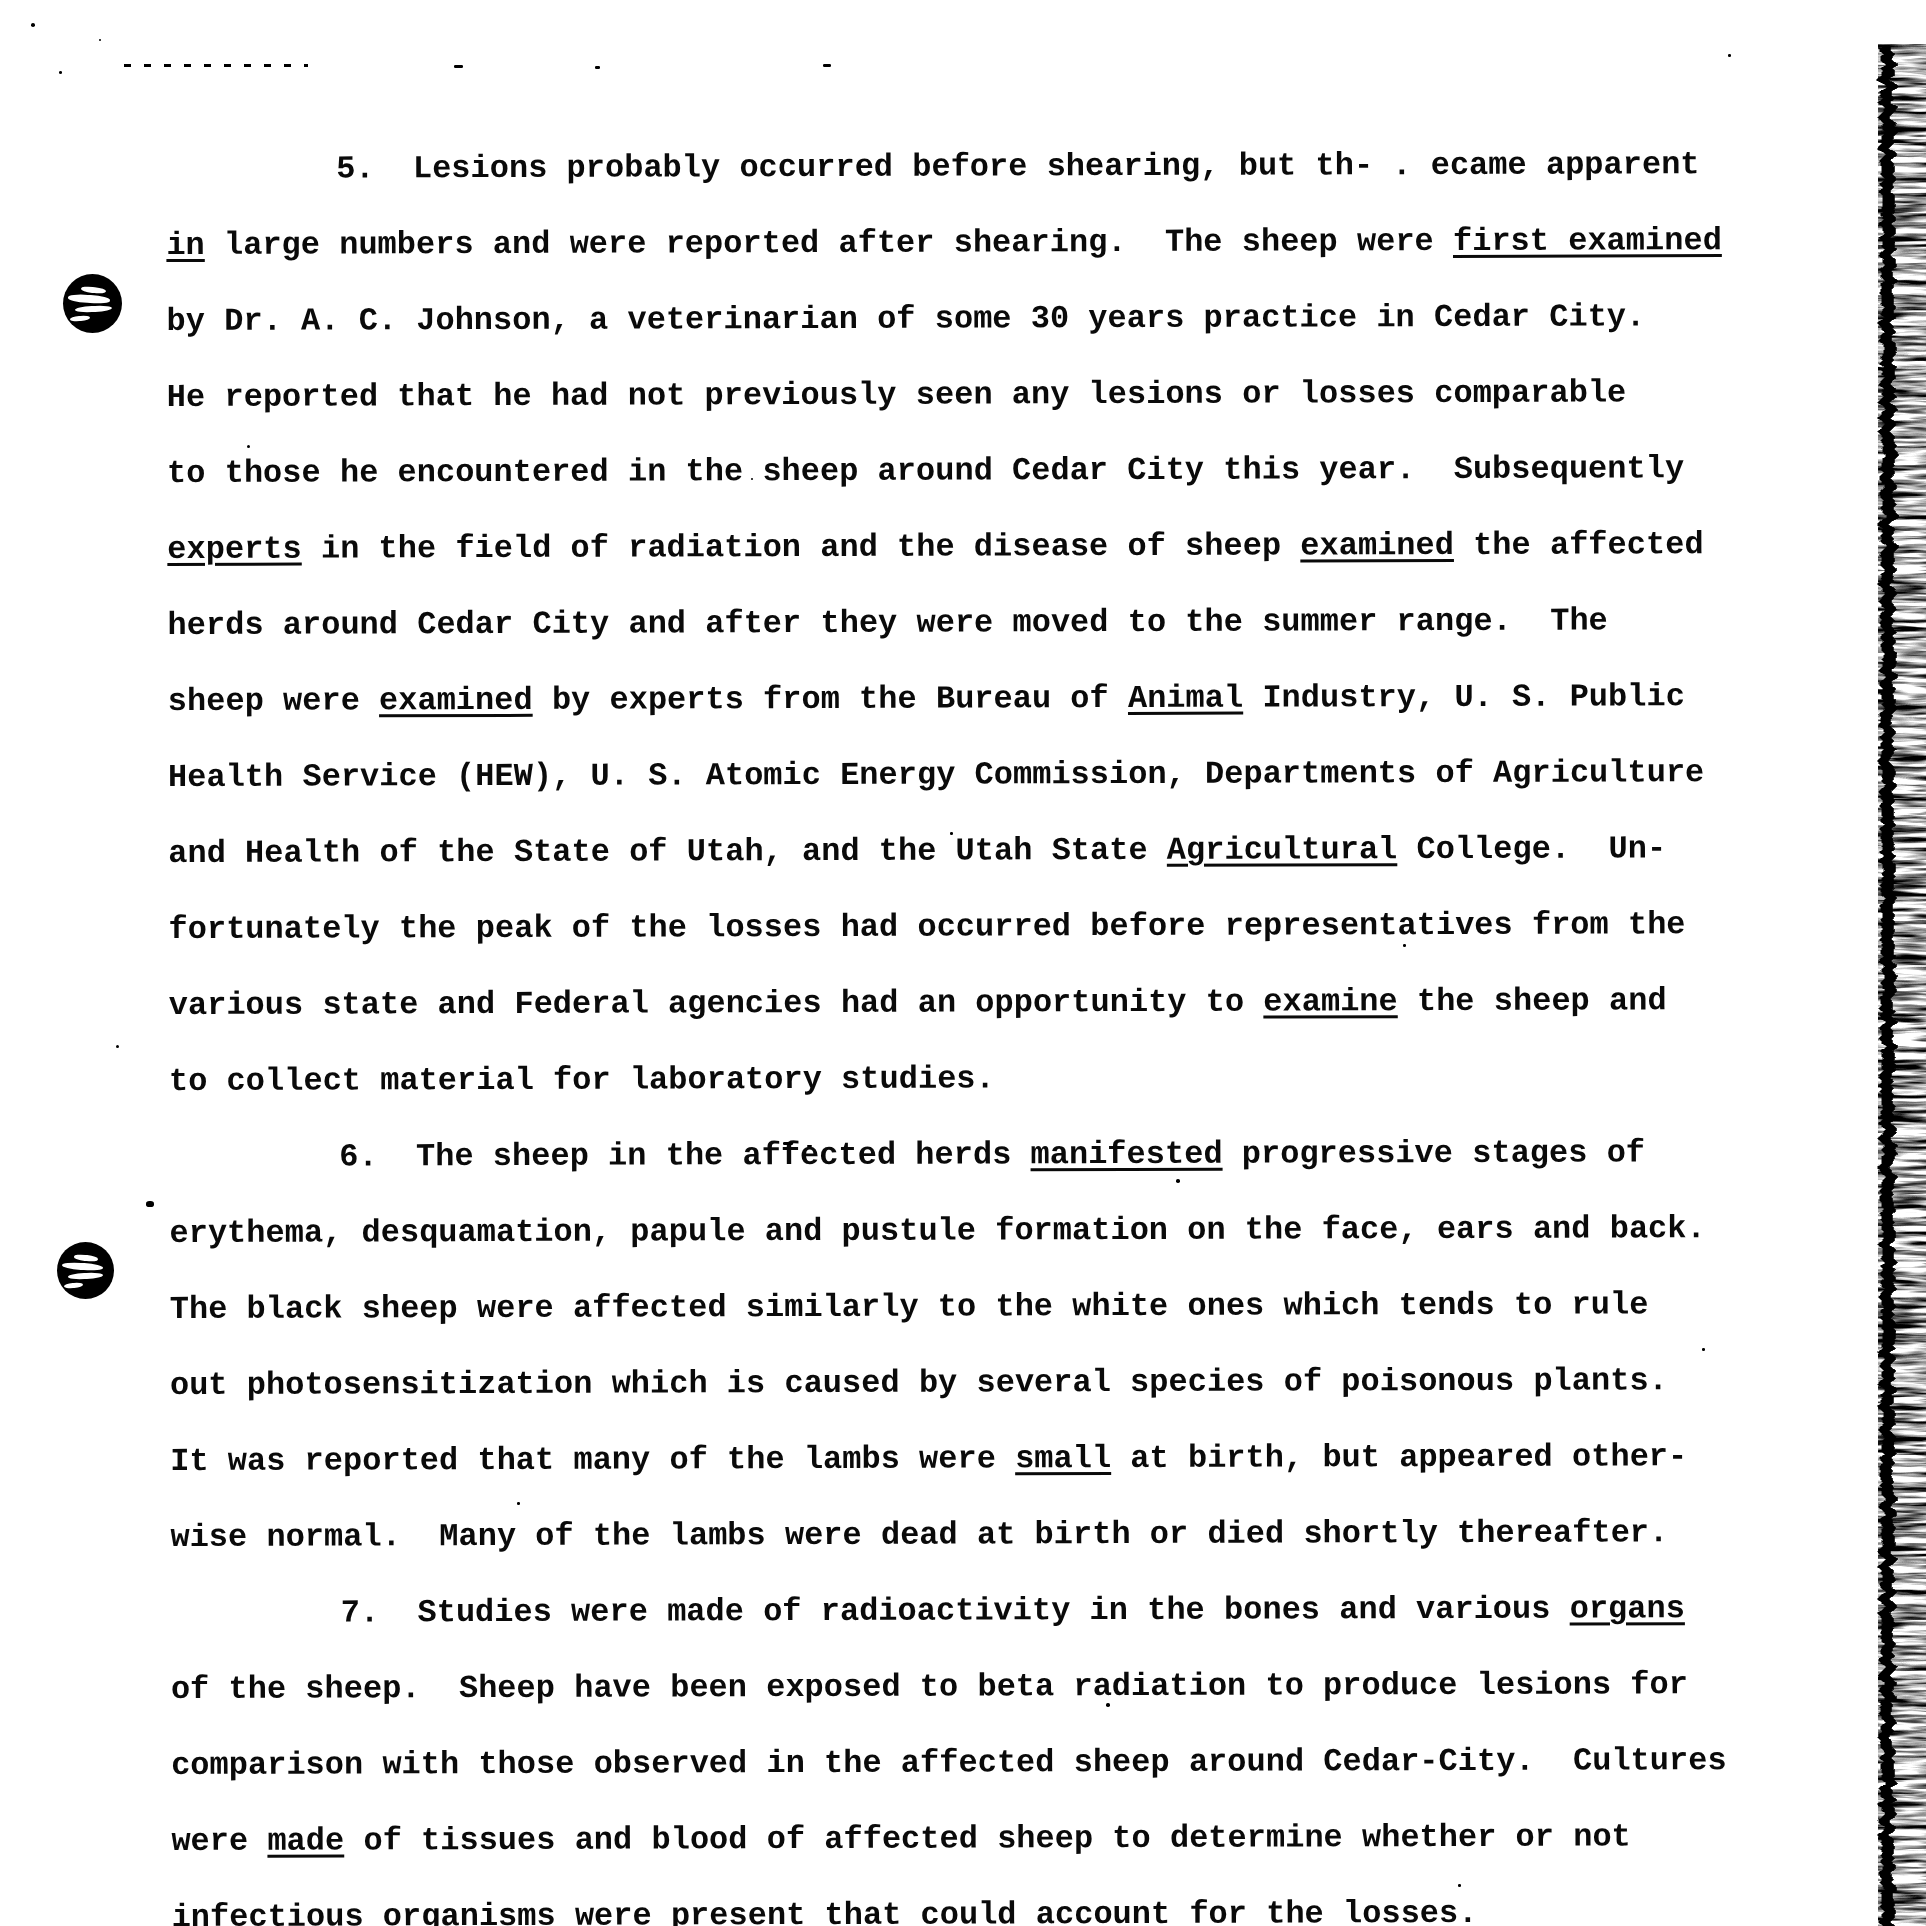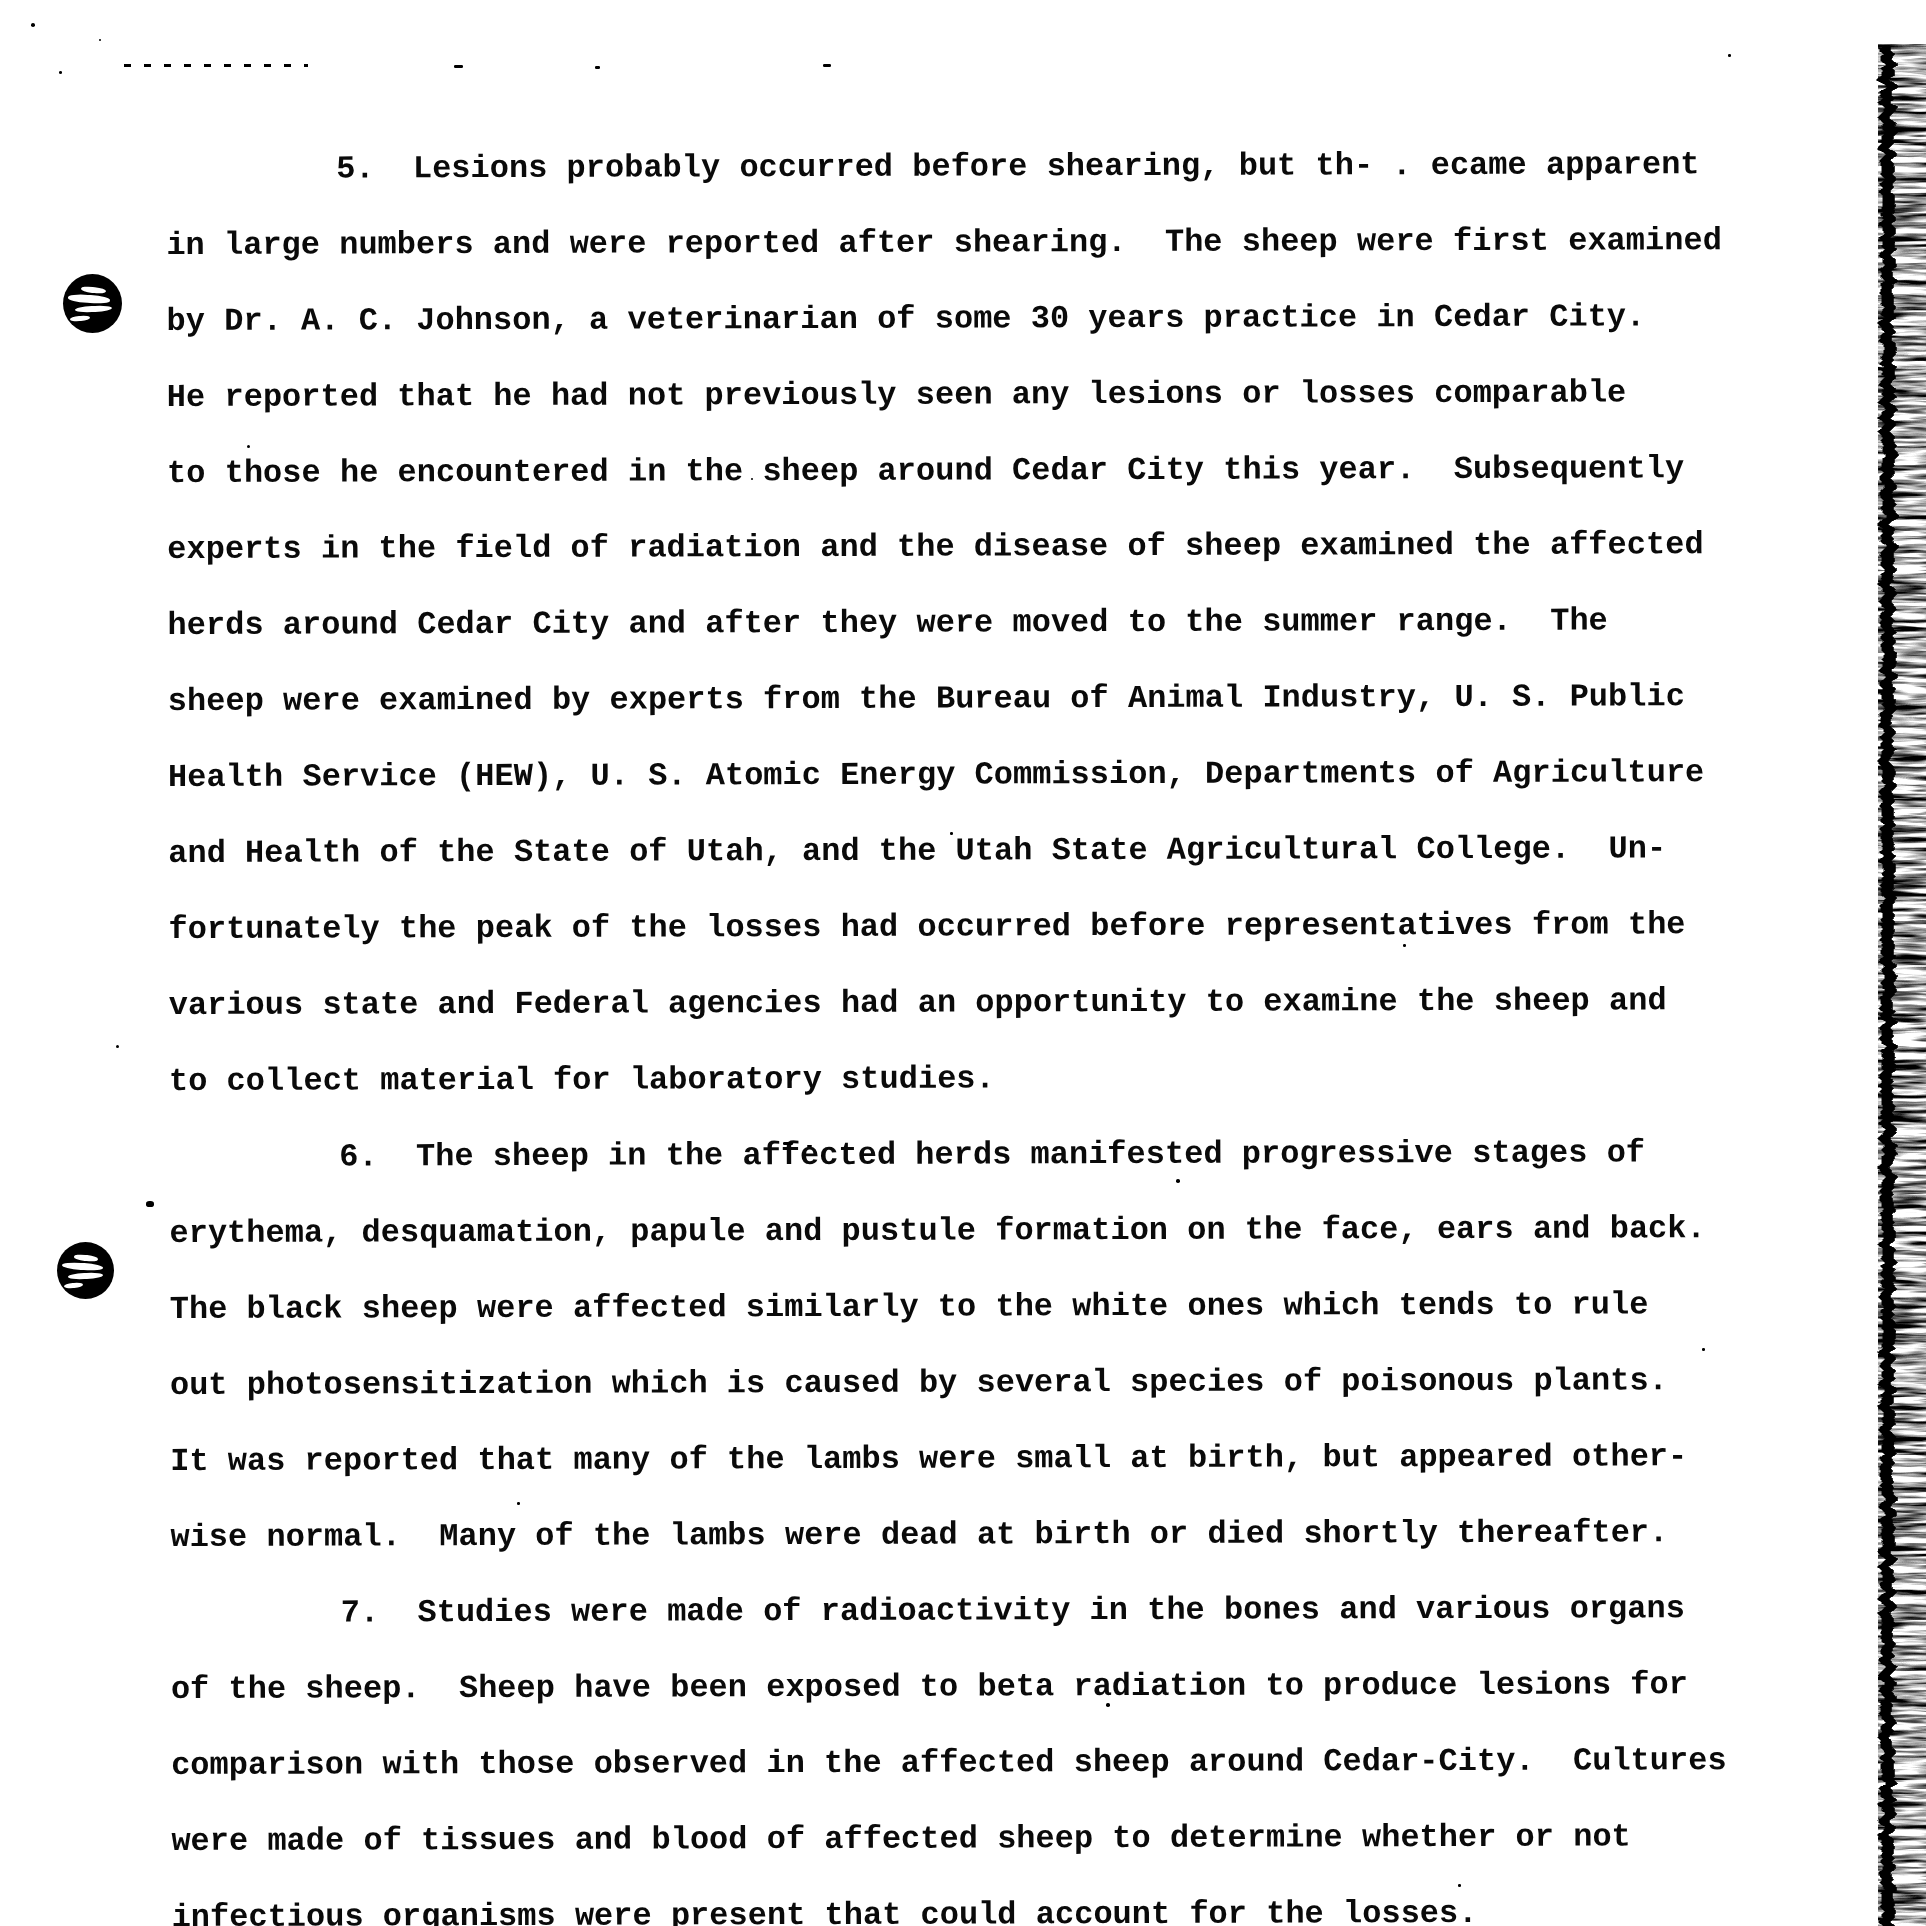--- a/index.html
+++ b/index.html
@@ -18,20 +18,21 @@
     font-weight:700;
     font-size:32px;
     color:#0a0a0a;
     white-space:pre;
     transform:rotate(-0.18deg);
     transform-origin:0 0;
   }
   .line{height:76px;line-height:76px;}
   .line.indent{padding-left:170px;}
   .line span.u{
+    text-decoration:underline;
     text-decoration-thickness:2.7px;
     text-underline-offset:4.6px;
   }
   
   .punch{
     position:absolute;background:#000;border-radius:50%;
     overflow:hidden;
   }
   .punch i{position:absolute;background:#fff;border-radius:46%;display:block;}
   .punch i.s1{left:9%;top:36%;width:72%;height:13%;transform:rotate(4deg);}

